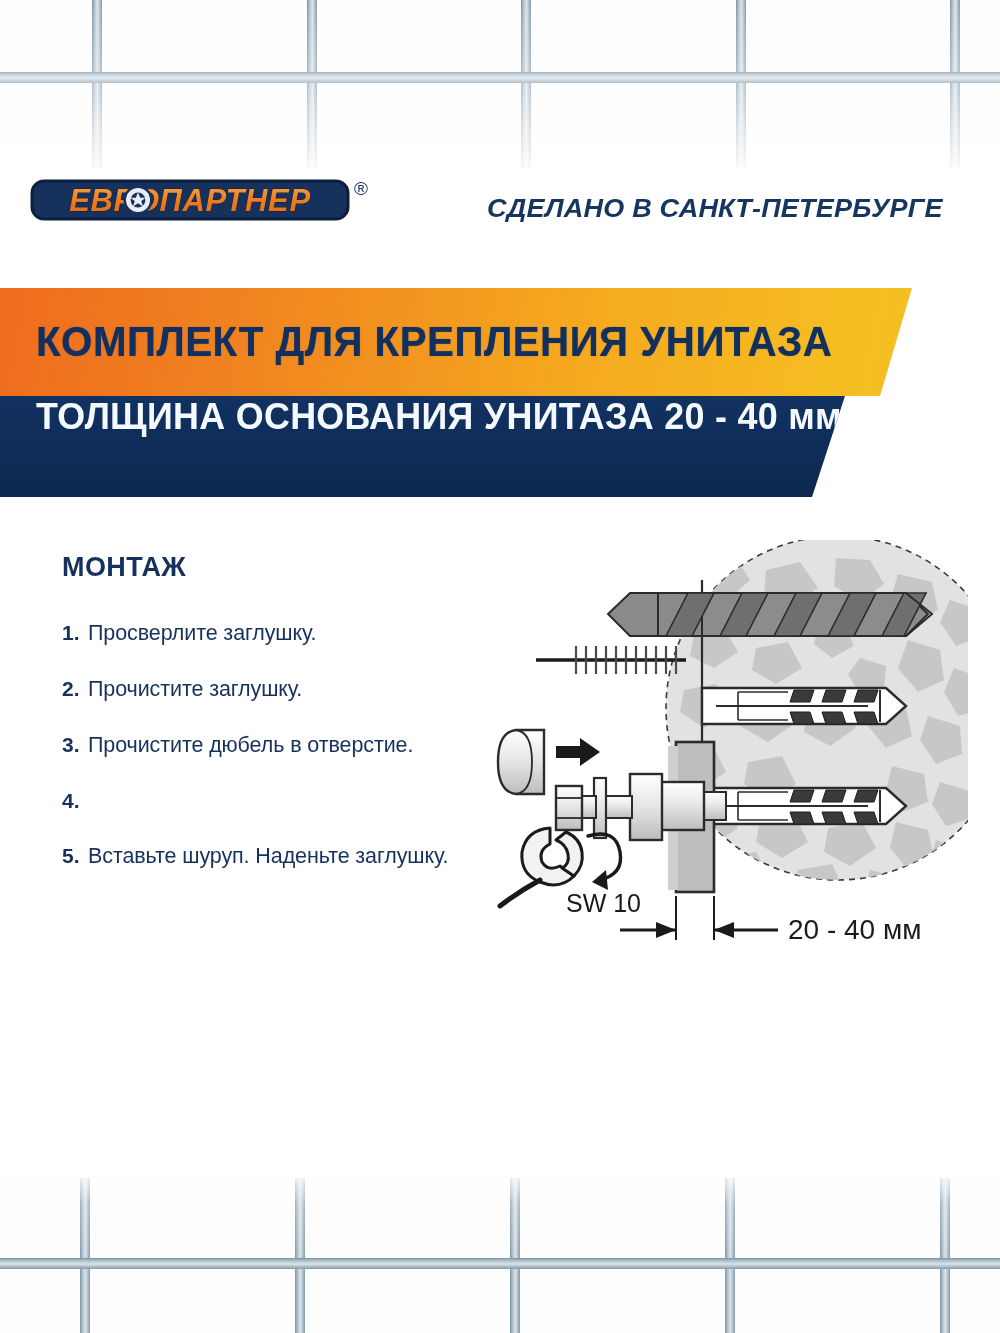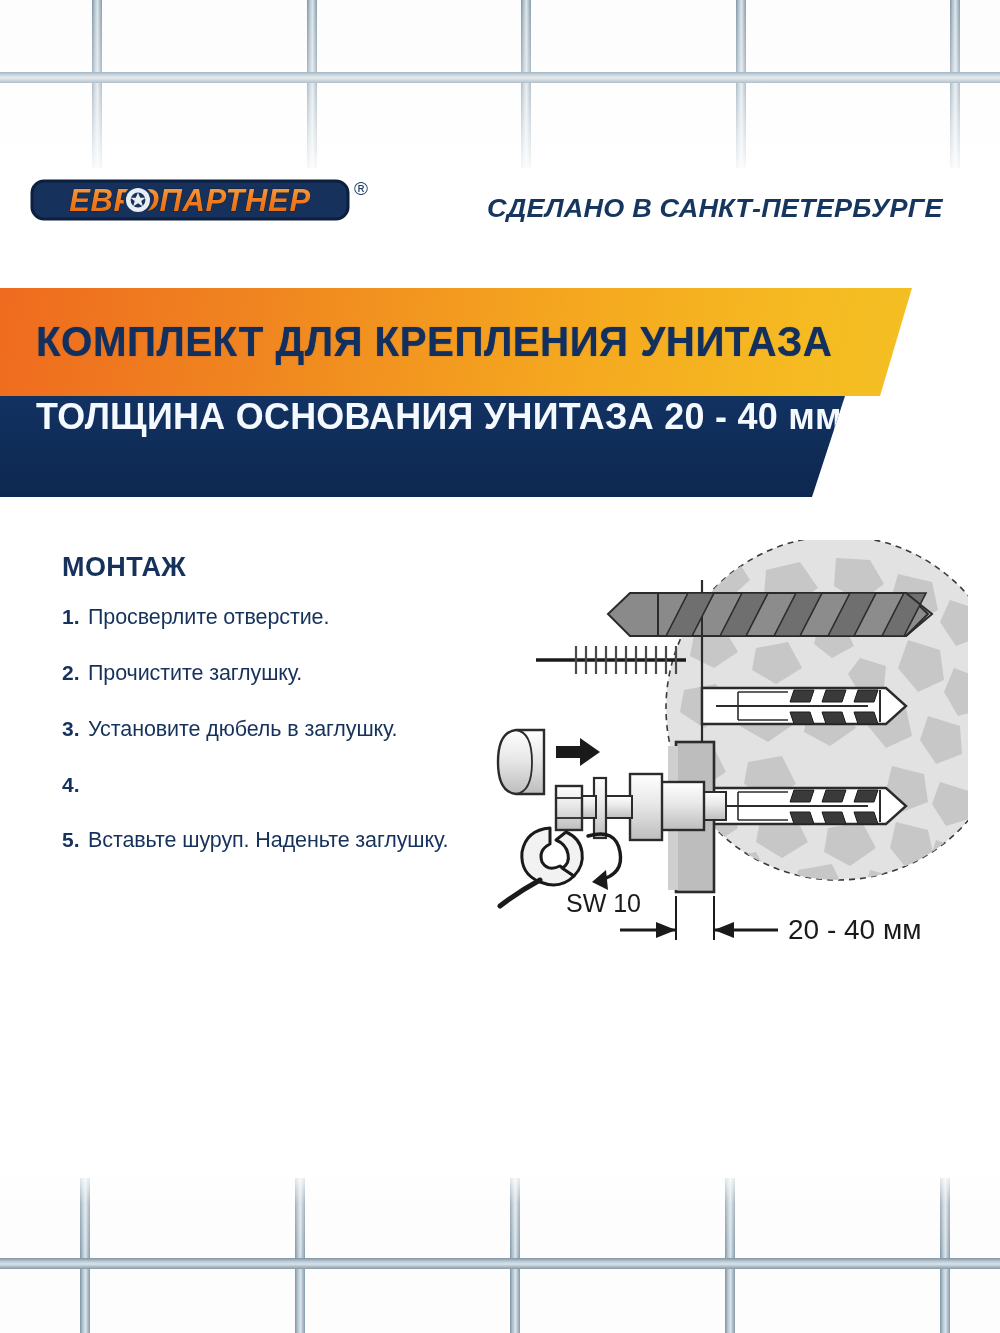--- a/index.html
+++ b/index.html
@@ -62,21 +62,21 @@
     color:#f4f9ff; letter-spacing:.3px; white-space:nowrap;
     transform:scaleX(.97); transform-origin:left center;
   }
 
   
   #instructions{
     position:absolute; left:62px; top:552px; width:470px; z-index:5;
   }
   #instructions-title{
     font-size:27px; font-weight:bold; color:#16325c;
-    letter-spacing:.4px; margin-bottom:22px;
+    letter-spacing:.4px; margin-bottom:38px;
   }
   .step-row{
     display:flex; align-items:baseline; margin-bottom:31px;
   }
   .step-num{
     font-size:21px; font-weight:bold; color:#16325c;
     width:26px; flex:none;
   }
   .step-text{
     font-size:21.5px; color:#16325c; white-space:nowrap;
@@ -180,29 +180,29 @@
 
 <div id="navy-banner">
   <div id="navy-banner-text">ТОЛЩИНА ОСНОВАНИЯ УНИТАЗА 20 - 40 мм</div>
 </div>
 
 <div id="instructions">
   <div id="instructions-title">МОНТАЖ</div>
 
   <div class="step-row">
     <span class="step-num">1.</span>
-    <span class="step-text">Просверлите отверстие.</span>
+    <span class="step-text">Просверлите заглушку.</span>
   </div>
   <div class="step-row">
     <span class="step-num">2.</span>
     <span class="step-text">Прочистите заглушку.</span>
   </div>
   <div class="step-row">
     <span class="step-num">3.</span>
-    <span class="step-text">Установите дюбель в заглушку.</span>
+    <span class="step-text">Прочистите дюбель в отверстие.</span>
   </div>
   <div class="step-row">
     <span class="step-num">4.</span>
   </div>
   <div class="step-row">
     <span class="step-num">5.</span>
     <span class="step-text">Вставьте шуруп. Наденьте заглушку.</span>
   </div>
 </div>
 

